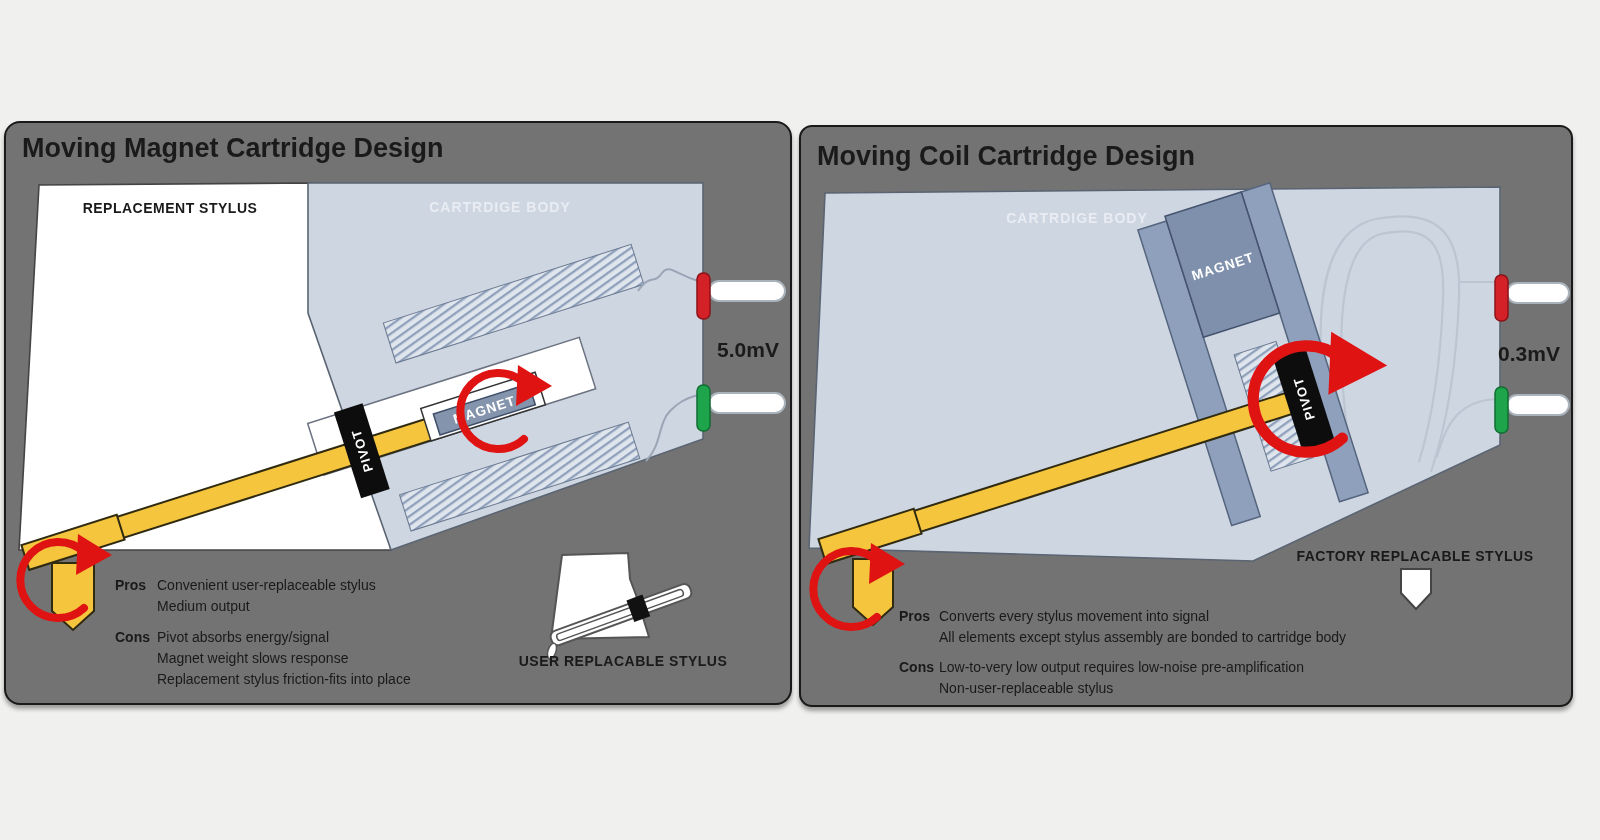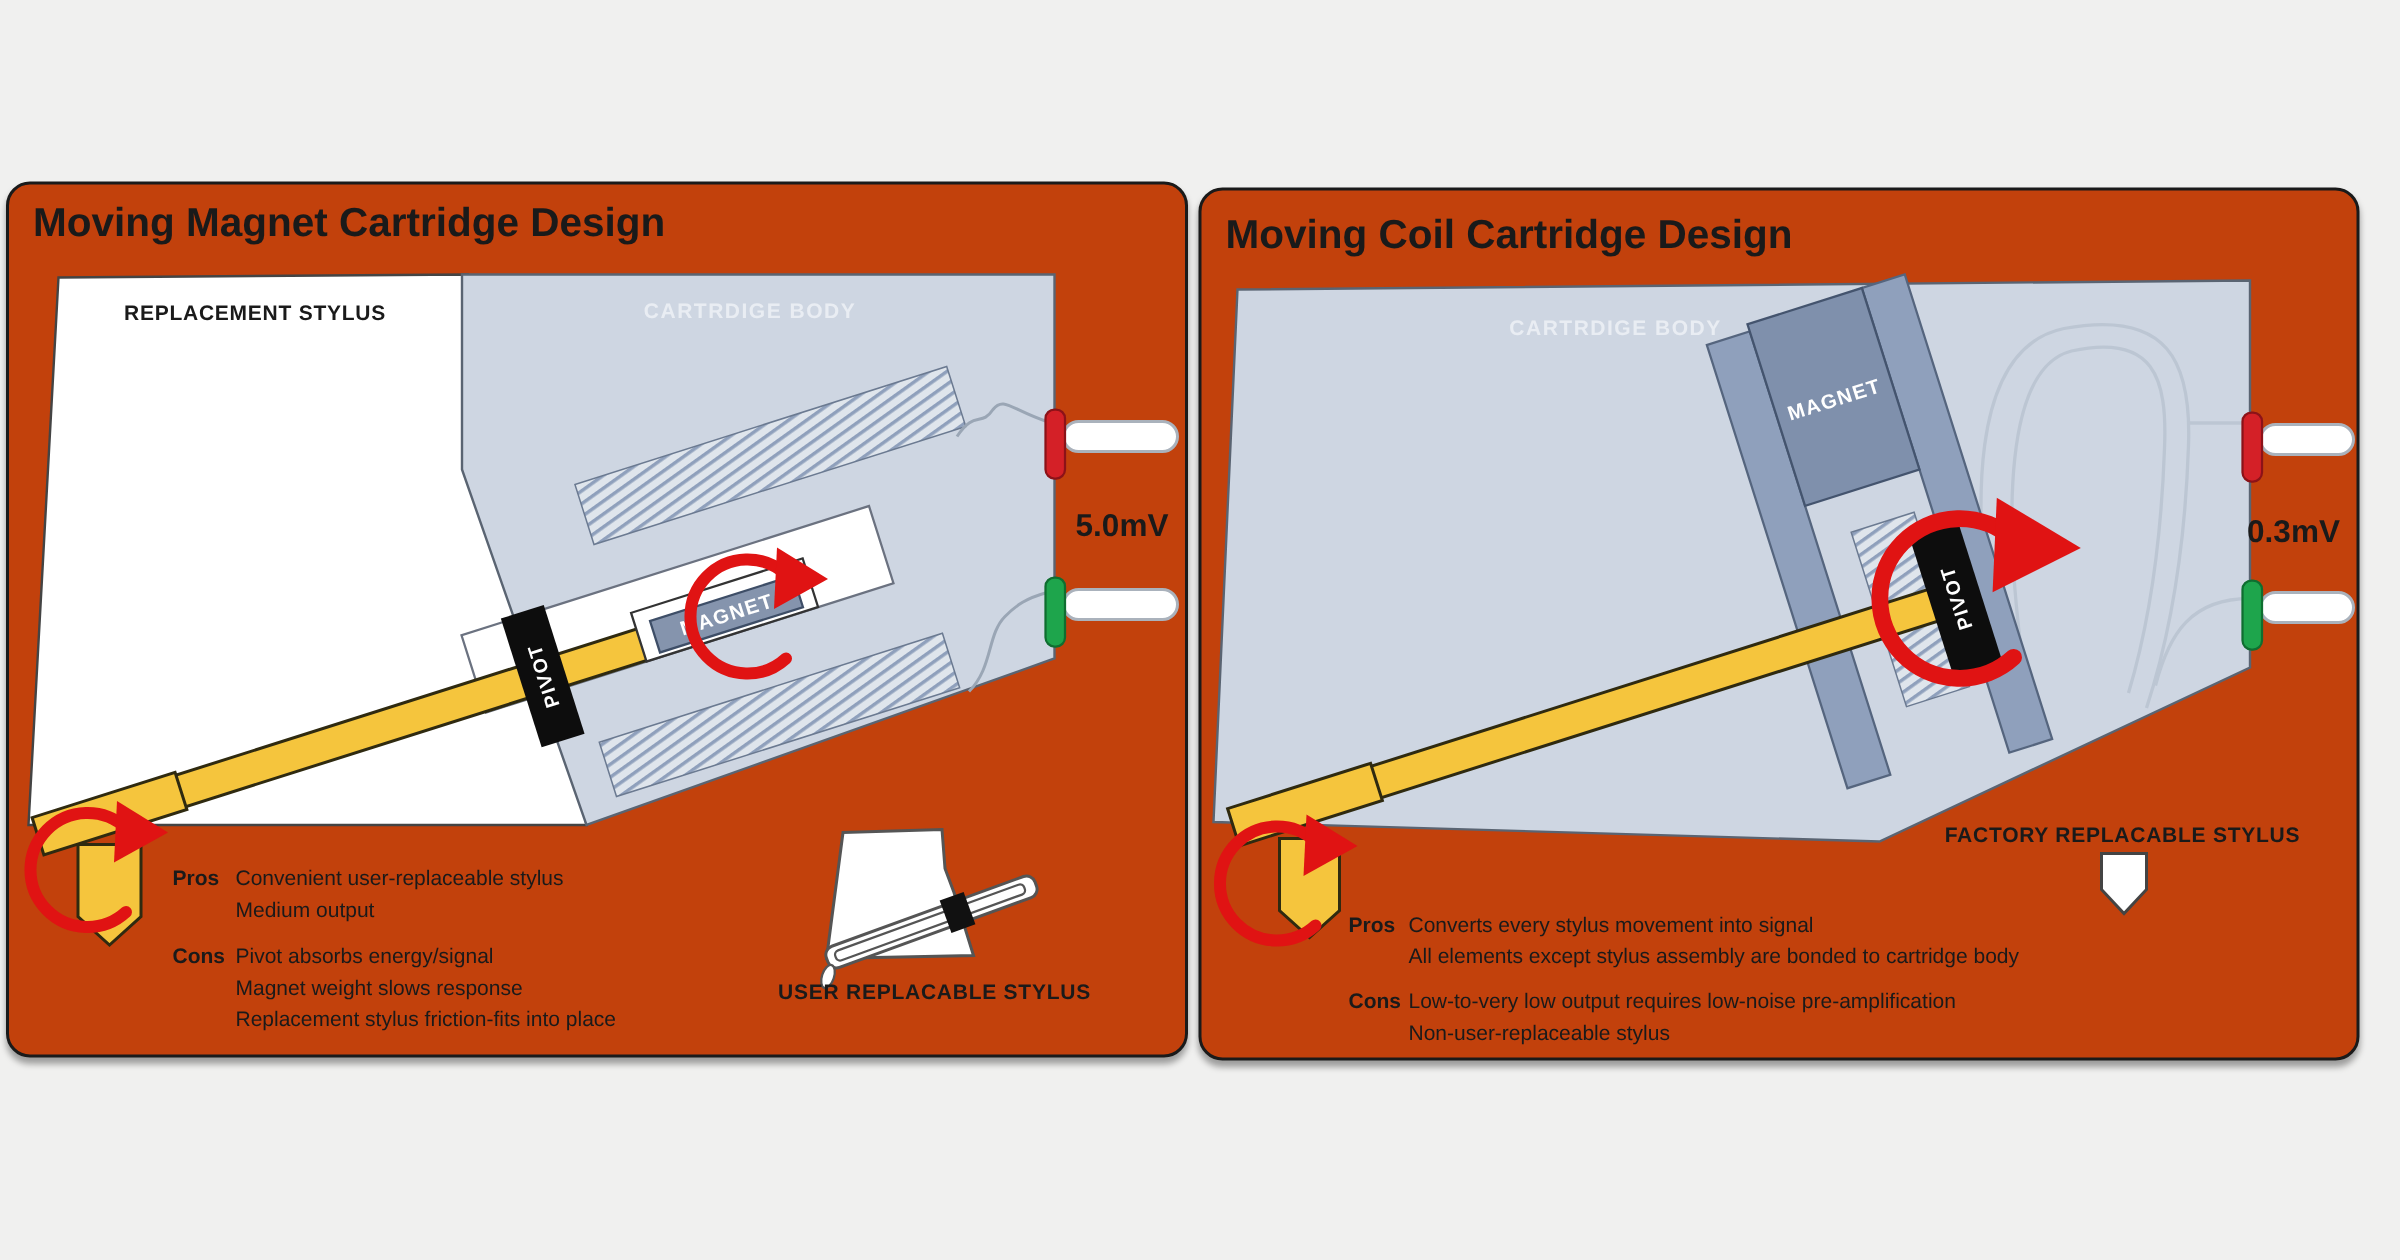--- a/index.html
+++ b/index.html
@@ -2,25 +2,25 @@
 <html><head>
 <meta charset="utf-8">
 <style>
   html,body{margin:0;padding:0;}
   body{
     width:1600px;height:840px;position:relative;overflow:hidden;
     background:#f0f0ef;
     font-family:"Liberation Sans", sans-serif;
   }
   .panel{
-    position:absolute;background:#c2410c;border:2.5px solid #1a1a1a;
+    position:absolute;background:#737373;border:2.5px solid #1a1a1a;
     border-radius:16px;box-shadow:0 4px 4px rgba(0,0,0,0.35);
   }
   #panel-left{left:4px;top:121px;width:784px;height:580px;}
-  #panel-right{left:799px;top:125px;width:770px;height:578px;}
+  #panel-right{left:799px;top:125px;width:770px;height:578px;border-radius:13px;}
   .panel svg{display:block;width:100%;height:100%;}
   text{fill:#1a1a1a;}
   .ptitle{font-size:27px;font-weight:bold;}
   .lab{font-size:14px;font-weight:bold;letter-spacing:0.5px;}
   .bodylab{font-size:14px;font-weight:bold;letter-spacing:1px;fill:#e9edf3;}
   .mv{font-size:21px;font-weight:bold;}
   .pc{font-size:14px;}
   .pcb{font-size:14px;font-weight:bold;}
   .mag{font-size:13.5px;font-weight:bold;fill:#ffffff;letter-spacing:1px;}
   .piv{font-size:13px;font-weight:bold;fill:#ffffff;letter-spacing:1px;}

